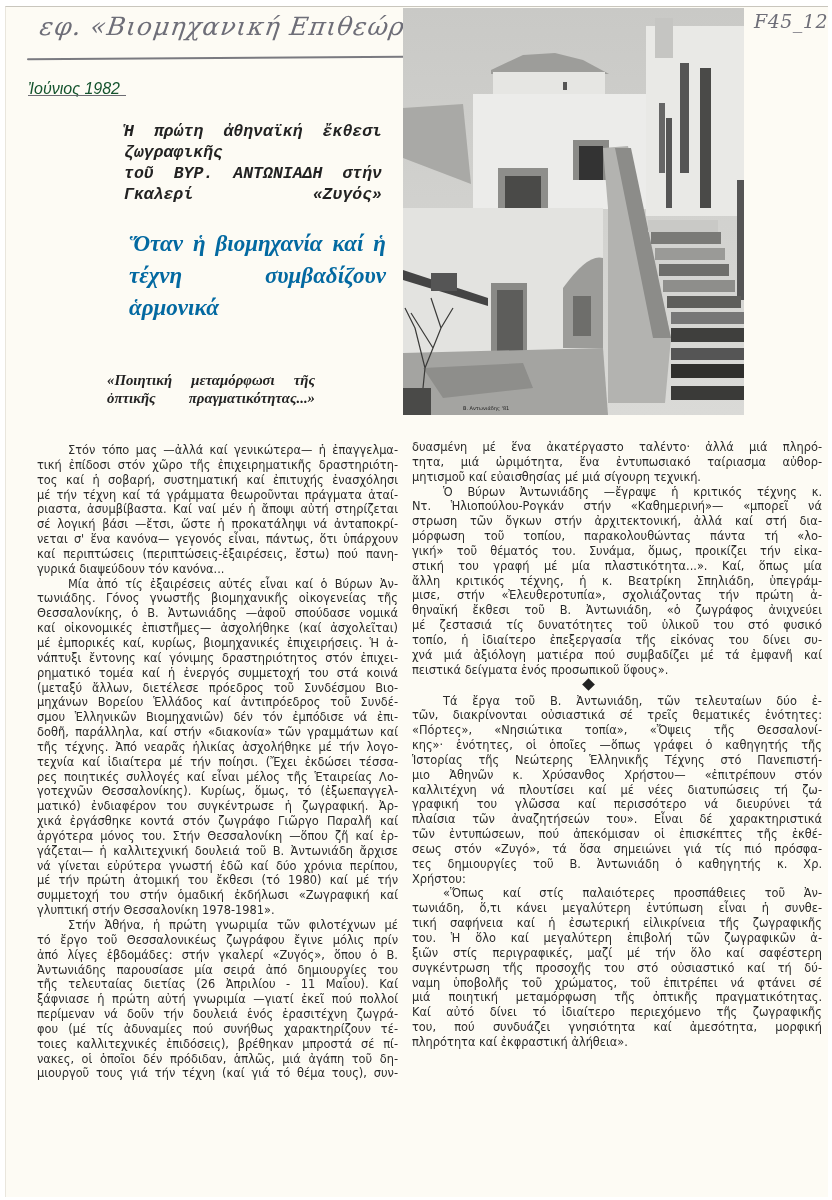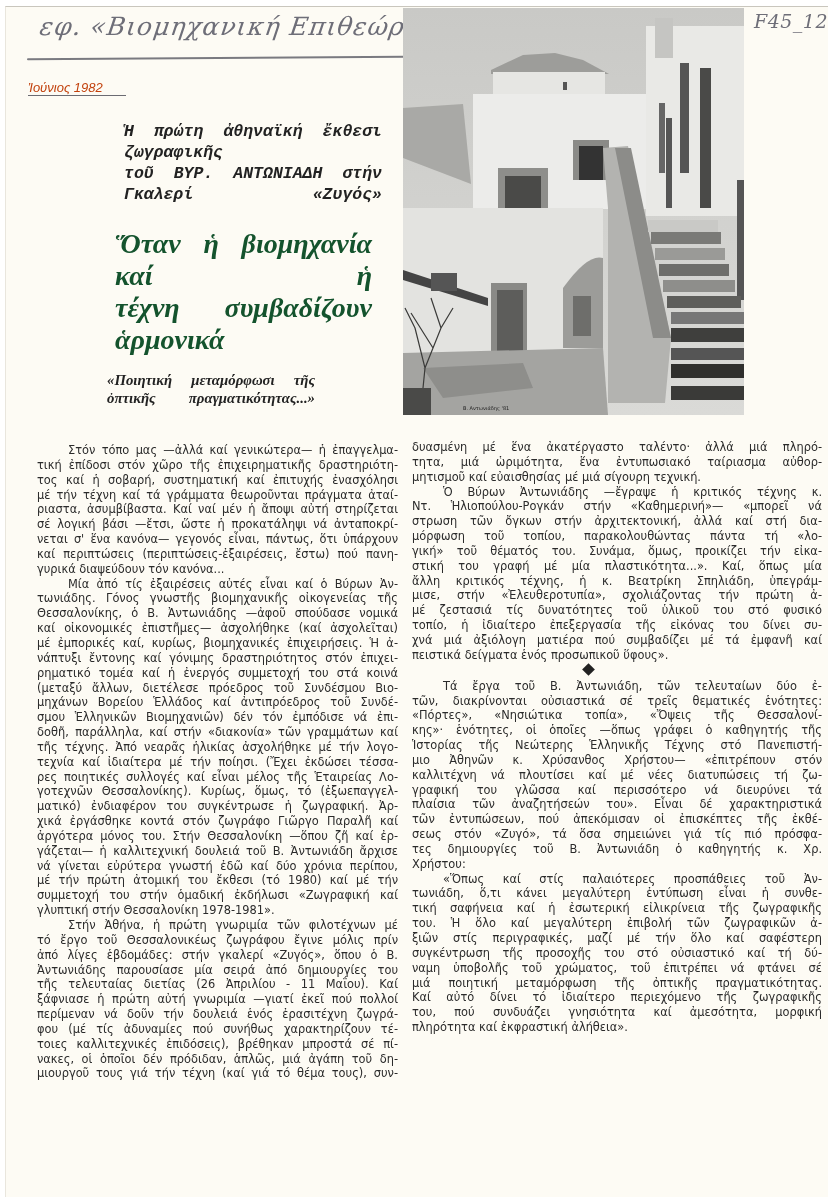--- a/index.html
+++ b/index.html
@@ -6,27 +6,27 @@
   body { width:832px; height:1200px; background:#ffffff; position:relative; overflow:hidden;
          font-family:"DejaVu Sans", sans-serif; color:#2a2a2a; }
   .paper { position:absolute; left:5px; top:6px; width:822px; height:1190px; background:#fdfbf4;
            border-top:1px solid #c9c6bd; border-left:1px solid #e9e6dd; }
   .hand { position:absolute; font-family:"DejaVu Serif", serif; font-style:italic; color:#6e6e78; letter-spacing:1px; }
   .hand-title { left:40px; top:12px; font-size:25px; font-weight:normal; transform:skewX(-8deg); }
   .hand-line { position:absolute; left:27px; top:57px; width:378px; height:2px; background:#7a7a80;
                border-radius:2px; transform:rotate(-0.4deg); }
   .hand-code { left:754px; top:10px; font-size:19px; letter-spacing:0.5px; }
   .date { position:absolute; left:28px; top:80px; font-family:"Liberation Sans", sans-serif; font-style:italic;
-          font-size:13px; color:#c2410c; }
+          font-size:16px; color:#14532d; }
   .date-line { position:absolute; left:28px; top:95px; width:98px; height:1px; background:#6b6b72; }
   .subtitle { position:absolute; left:124px; top:121px; width:258px; font-family:Liberation Mono, monospace;
               font-style:italic; font-weight:bold; font-size:16.5px; line-height:21px; color:#222; }
   .subtitle div { text-align:justify; text-align-last:justify; }
-  .headline { position:absolute; left:115px; top:228px; width:257px; font-family:"Liberation Serif", serif;
-              font-style:italic; font-weight:bold; font-size:28px; line-height:32px; color:#14532d; }
+  .headline { position:absolute; left:129px; top:228px; width:257px; font-family:"Liberation Serif", serif;
+              font-style:italic; font-weight:bold; font-size:23px; line-height:32px; color:#0369a1; }
   .headline div { text-align:justify; text-align-last:justify; }
   .pullquote { position:absolute; left:107px; top:371px; width:208px; font-family:"Liberation Serif", serif;
                font-style:italic; font-weight:bold; font-size:14.8px; line-height:18px; color:#222; }
   .pullquote div { text-align:justify; text-align-last:justify; }
   .painting { position:absolute; left:403px; top:8px; width:341px; height:407px; background:#d9d9d6; overflow:hidden; }
   .painting svg { display:block; }
   .col { position:absolute; font-family:"DejaVu Sans", sans-serif; font-size:11.4px; line-height:14.85px; color:#2b2b2b; }
   .col .ln { white-space:nowrap; text-align:justify; text-align-last:justify; height:14.85px; overflow:visible; }
   .col .ln.last { text-align-last:left; }
   .col .ln.ind { padding-left:31px; }
@@ -181,20 +181,21 @@
       <div class="ln">τητα, μιά ὡριμότητα, ἕνα ἐντυπωσιακό ταίριασμα αὐθορ-</div>
       <div class="ln last">μητισμοῦ καί εὐαισθησίας μέ μιά σίγουρη τεχνική.</div>
       <div class="ln ind">Ὁ Βύρων Ἀντωνιάδης —ἔγραψε ἡ κριτικός τέχνης κ.</div>
       <div class="ln">Ντ. Ἡλιοπούλου-Ρογκάν στήν «Καθημερινή»— «μπορεῖ νά</div>
       <div class="ln">στρωση τῶν ὄγκων στήν ἀρχιτεκτονική, ἀλλά καί στή δια-</div>
       <div class="ln">μόρφωση τοῦ τοπίου, παρακολουθώντας πάντα τή «λο-</div>
       <div class="ln">γική» τοῦ θέματός του. Συνάμα, ὅμως, προικίζει τήν εἰκα-</div>
       <div class="ln">στική του γραφή μέ μία πλαστικότητα...». Καί, ὅπως μία</div>
       <div class="ln">ἄλλη κριτικός τέχνης, ἡ κ. Βεατρίκη Σπηλιάδη, ὑπεγράμ-</div>
       <div class="ln">μισε, στήν «Ἐλευθεροτυπία», σχολιάζοντας τήν πρώτη ἀ-</div>
+      <div class="ln">θηναϊκή ἔκθεσι τοῦ Β. Ἀντωνιάδη, «ὁ ζωγράφος ἀνιχνεύει</div>
       <div class="ln">μέ ζεστασιά τίς δυνατότητες τοῦ ὑλικοῦ του στό φυσικό</div>
       <div class="ln">τοπίο, ἡ ἰδιαίτερο ἐπεξεργασία τῆς εἰκόνας του δίνει συ-</div>
       <div class="ln">χνά μιά ἀξιόλογη ματιέρα πού συμβαδίζει μέ τά ἐμφανῆ καί</div>
       <div class="ln last">πειστικά δείγματα ἑνός προσωπικοῦ ὕφους».</div>
     </div>
   <div class="diamond">
       <span></span>
     </div>
   <div id="colRight2">
       <div class="ln ind">Τά ἔργα τοῦ Β. Ἀντωνιάδη, τῶν τελευταίων δύο ἐ-</div>

